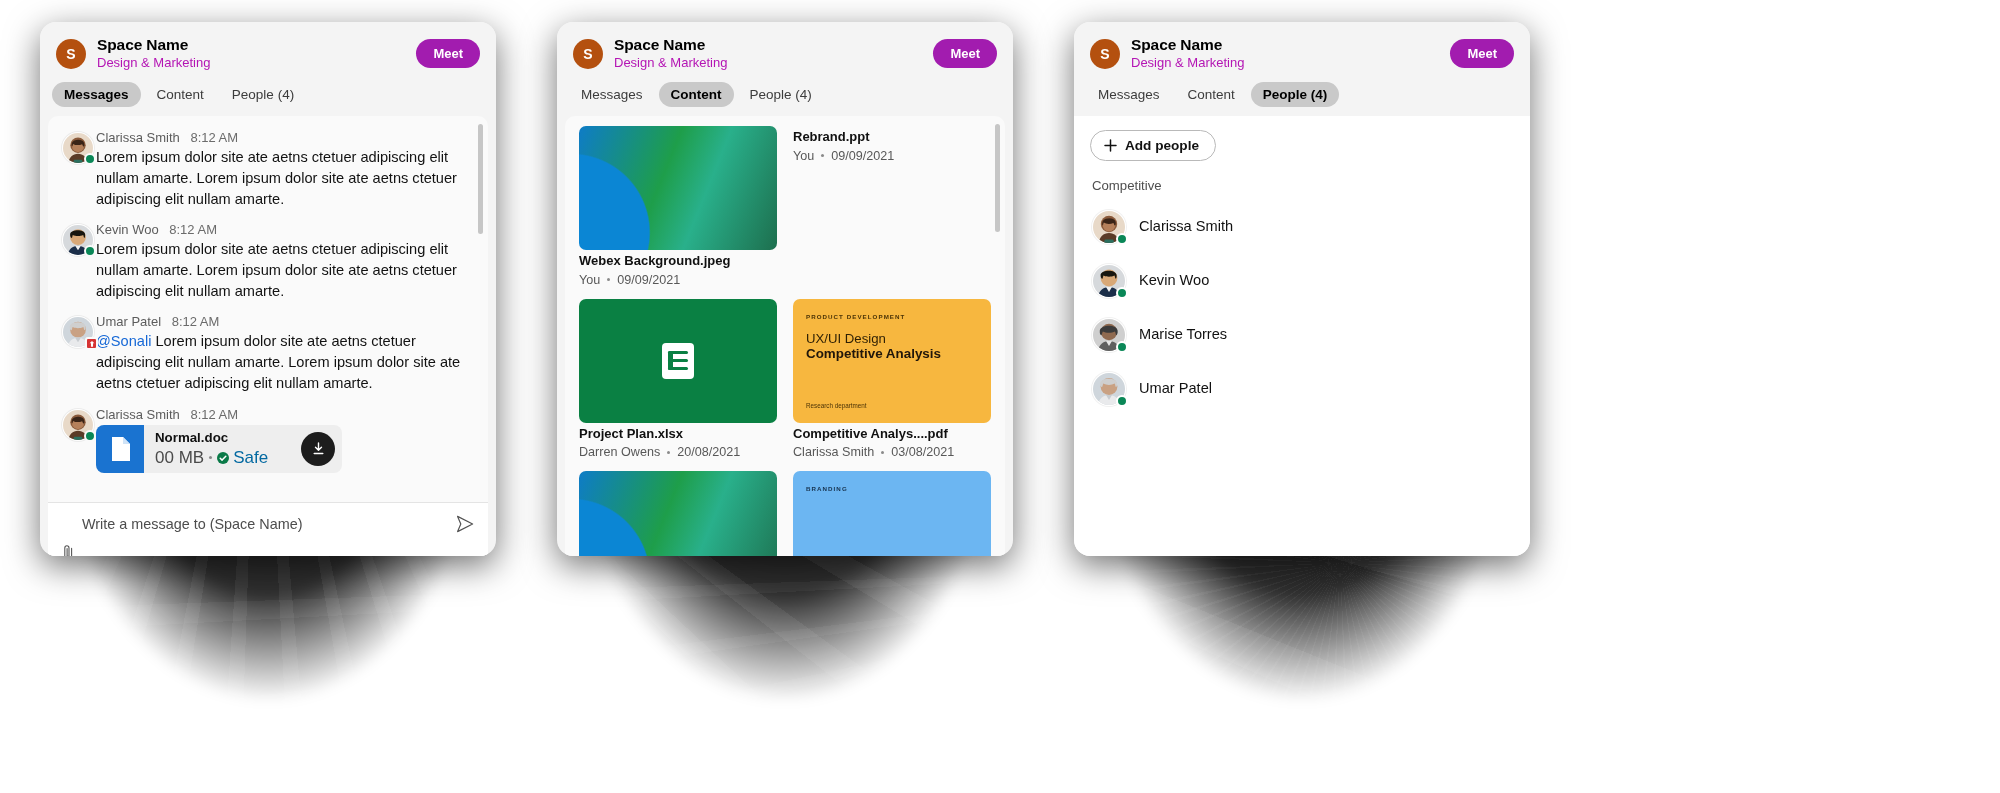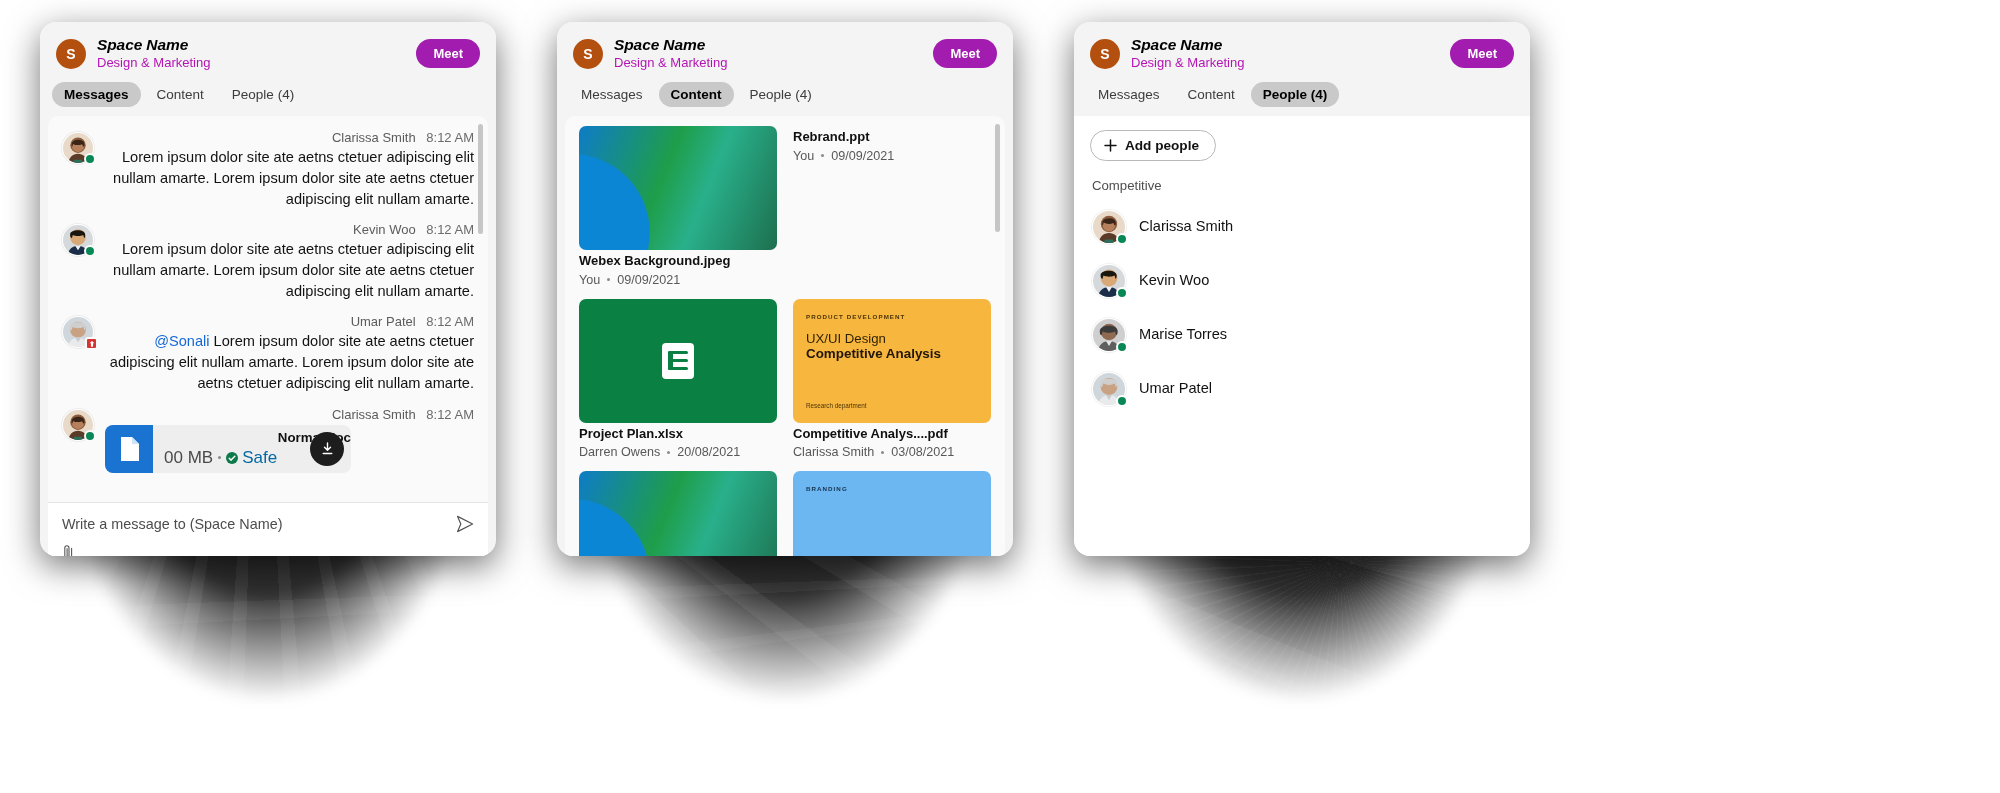--- a/index.html
+++ b/index.html
@@ -57,21 +57,20 @@
     width: 30px; height: 30px; border-radius: 50%;
     background: #b4500f;
     color: #fff; font-size: 14px; font-weight: 600;
     display: flex; align-items: center; justify-content: center;
     flex: 0 0 auto;
   }
   .space-titles { margin-left: 11px; flex: 1 1 auto; min-width: 0; }
   .space-name {
     font-size: 15.5px; font-weight: 700; color: #000; line-height: 1.15;
     letter-spacing: -.1px;
-    font-style: italic;
   }
   .space-sub {
     font-size: 13px; color: #b415b4; line-height: 1.25; margin-top: 1px;
   }
   .meet-btn {
     background: #a21caf; color: #fff;
     border: none; border-radius: 16px;
     font-size: 13px; font-weight: 600;
     padding: 7px 17px;
     cursor: pointer; flex: 0 0 auto;
@@ -125,21 +124,21 @@
     position: absolute; right: -2px; bottom: -1px;
     width: 12px; height: 12px; border-radius: 50%;
     background: #0a8757; border: 2px solid #fafafa;
   }
   .presence.dnd-badge {
     background: #d63333; border-radius: 3px;
     display: flex; align-items: center; justify-content: center;
     right: -4px; bottom: -2px; width: 13px; height: 13px;
   }
   .presence.dnd-badge svg { width: 8px; height: 8px; }
-  .msg-body { margin-left: 11px; flex: 1 1 auto; min-width: 0; text-align: right; }
+  .msg-body { margin-left: 2px; flex: 1 1 auto; min-width: 0; }
   .msg-meta { font-size: 13px; color: #6b6b6b; margin-bottom: 2px; }
   .msg-meta .who { color: #5c5c5c; }
   .msg-meta .when { margin-left: 7px; color: #6b6b6b; }
   .msg-text { font-size: 14.6px; color: #121212; line-height: 1.42; }
   .mention { color: #1668d6; }
 
   
   .file-chip {
     display: flex; align-items: center;
     background: #eeeeee;
@@ -169,21 +168,21 @@
   .dl-btn svg { width: 15px; height: 15px; }
 
   
   .composer {
     position: absolute; left: 0; right: 0; bottom: 0;
     background: #ffffff;
     border-top: 1px solid #e4e4e4;
     padding: 12px 14px 10px 14px;
     height: 70px;
   }
-  .composer-row { display: flex; align-items: center; }
+  .composer-row { display: flex; align-items: center; margin-left: 20px; }
   .composer-input {
     flex: 1 1 auto; border: none; outline: none; background: transparent;
     font-size: 14.4px; color: #4d4d4d;
     font-family: "Liberation Sans", sans-serif;
   }
   .composer-input::placeholder { color: #4d4d4d; }
   .send-icon { width: 18px; height: 18px; flex: 0 0 auto; cursor: pointer; }
   .composer-tools { margin-top: 11px; display: flex; align-items: center; gap: 14px; }
   .clip-icon { width: 13px; height: 16px; cursor: pointer; }
 

